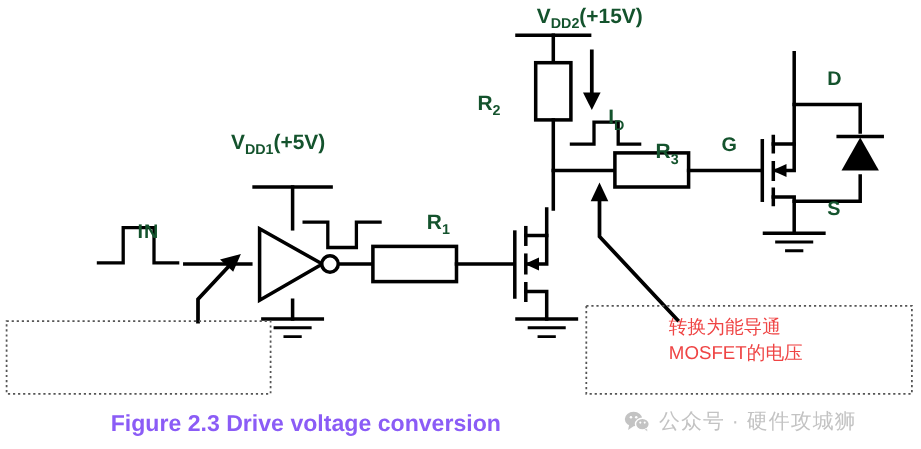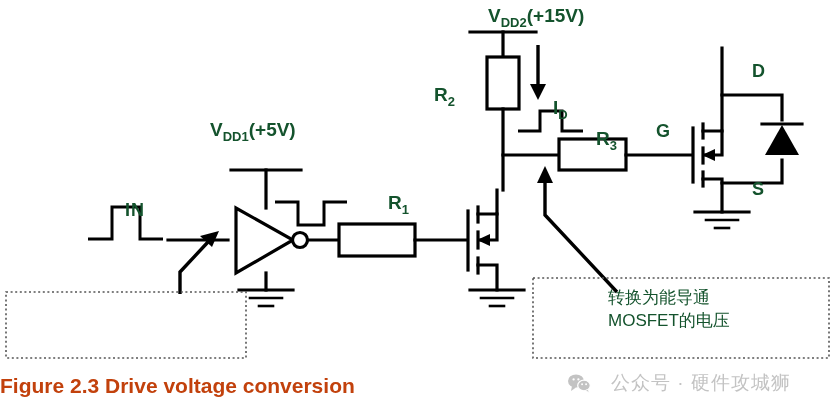--- a/index.html
+++ b/index.html
@@ -80,50 +80,50 @@
   }
   .lbl-rail { font-size: 19px; }
   .lbl-rail .sub { font-size: 13px; vertical-align: sub; }
   .lbl-ref { font-size: 19px; }
   .lbl-ref .sub { font-size: 13px; vertical-align: sub; }
   .lbl-pin { font-size: 18px; }
   .lbl-in  { font-size: 18px; letter-spacing: 1px; margin-top: 32px; }
 
   .note {
     position: absolute;
-    color: #14532d;
+    color: #ef4444;
     font-family: "Liberation Sans", sans-serif;
     font-size: 17px;
     font-weight: normal;
     line-height: 1.35;
     white-space: pre-line;
   }
   .note-left  { left: 28px; top: 310px; }
   .note-right { left: 608px; top: 287px; text-align: left; }
 
   .caption {
     position: absolute;
     left: 0;
     top: 374px;
     width: 556px;
-    text-align: left;
+    text-align: center;
     font-family: "Liberation Sans", sans-serif;
     font-size: 21px;
     font-weight: bold;
-    color: #c2410c;
+    color: #8b5cf6;
     white-space: nowrap;
   }
 
   .watermark {
     position: absolute;
     left: 567px;
     top: 370px;
     display: flex;
     align-items: center;
-    gap: 20px;
+    gap: 8px;
     color: #c3c3c3;
     font-family: "Liberation Sans", sans-serif;
     font-size: 19px;
     font-weight: normal;
     white-space: nowrap;
   }
   .watermark .wm-icon { display: block; line-height: 0; }
   .watermark .wm-text { letter-spacing: 1px; }
 </style>
 </head>

